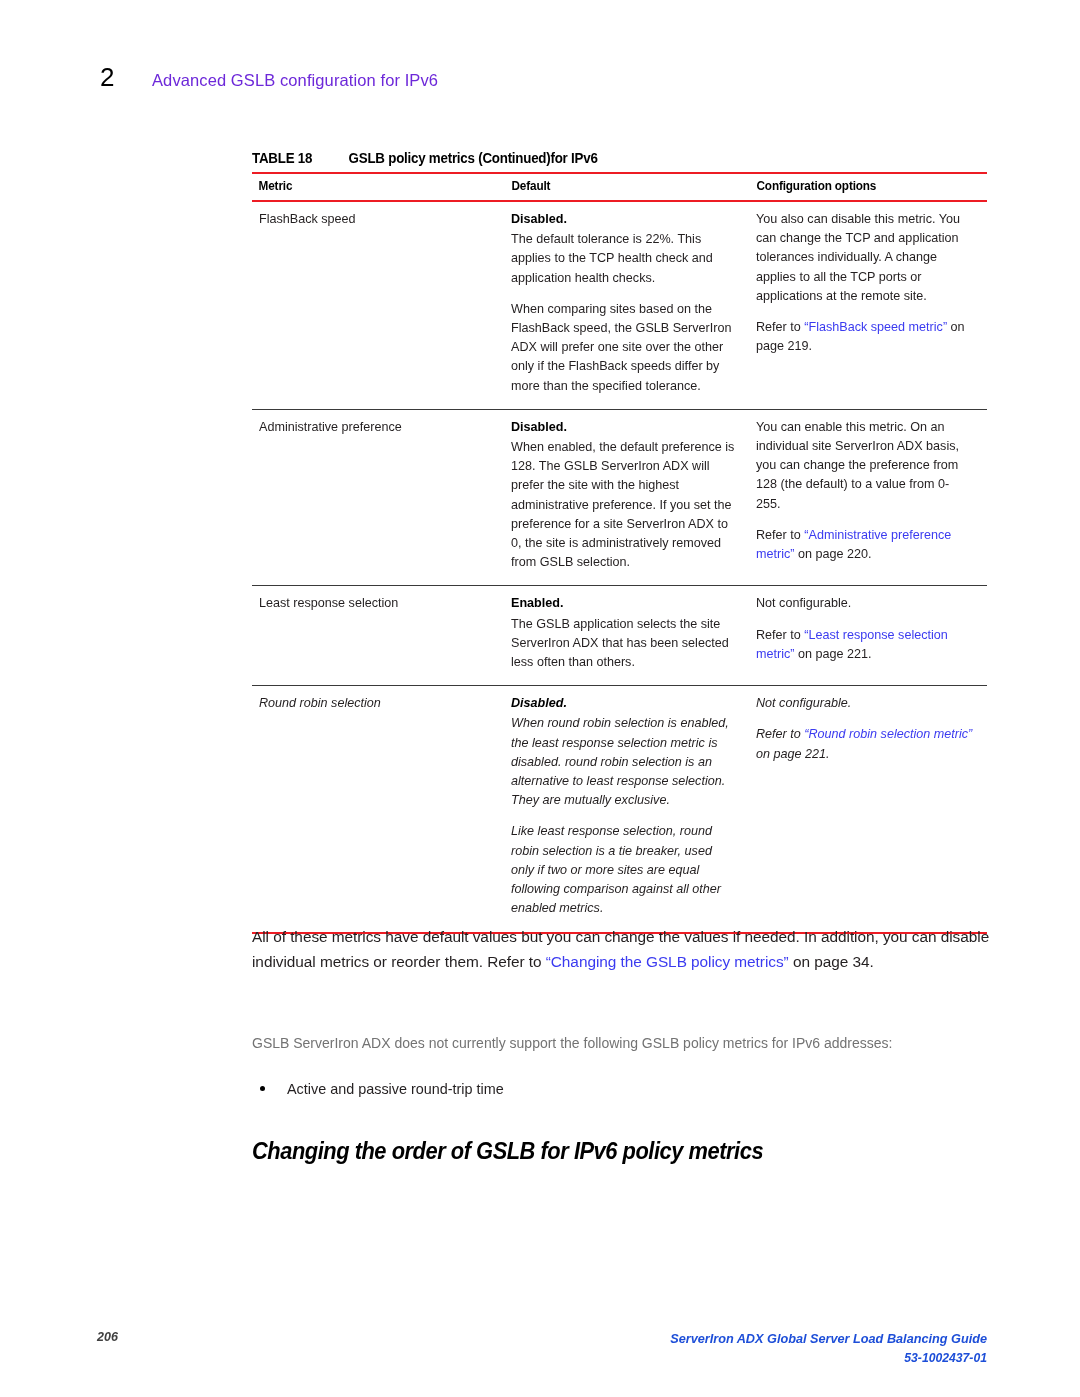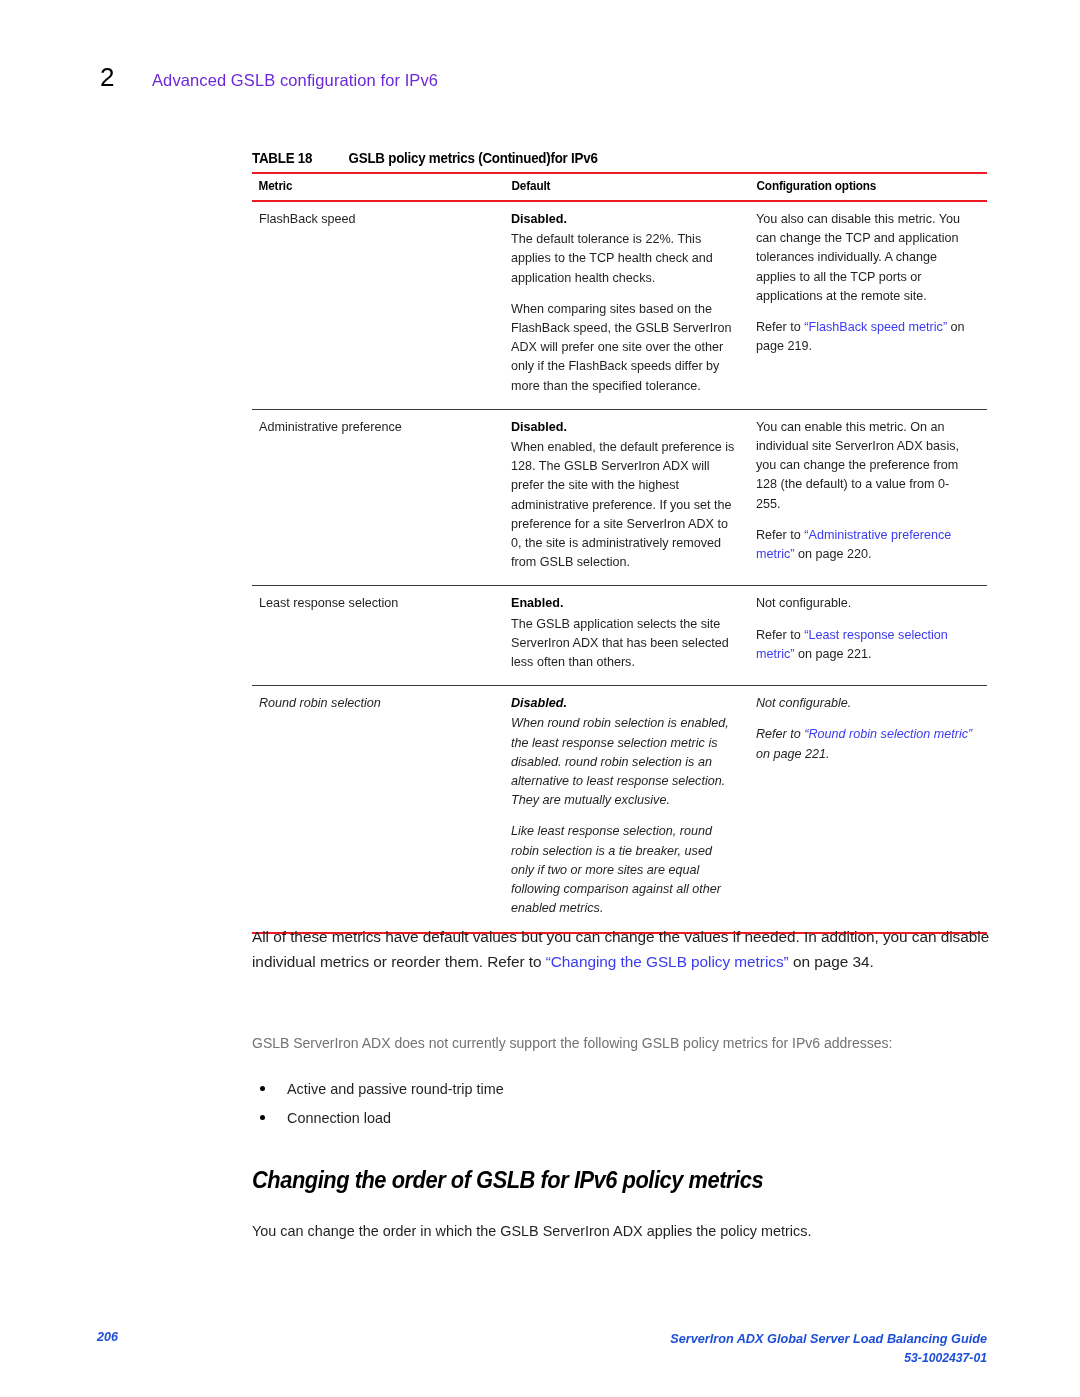--- a/index.html
+++ b/index.html
@@ -196,21 +196,21 @@
     top: 1330px;
     height: 60px;
   }
   .footer .page-no {
     position: absolute;
     left: 97px;
     top: 0;
     font-size: 12.5px;
     font-weight: bold;
     font-style: italic;
-    color: #1d4ed8;
+    color: #404040;
   }
   .footer .guide {
     position: absolute;
     right: 93px;
     top: 0;
     text-align: right;
     font-size: 12.7px;
     font-weight: bold;
     font-style: italic;
     color: #1d4ed8;
@@ -308,26 +308,24 @@
   </div>
 
   <div class="body-block">
 
     <p class="body-lead"><span>All of these metrics have default values but you can change the values if needed. In addition, you can disable individual metrics or reorder them. Refer to </span><a class="xref" href="#">“Changing the GSLB policy metrics”</a><span> on page 34.</span></p>
 
     <p class="body-sub">GSLB ServerIron ADX does not currently support the following GSLB policy metrics for IPv6 addresses:</p>
 
     <ul class="bullets">
       <li><span class="dot"></span><span>Active and passive round-trip time</span></li>
-      <li><span class="dot"></span><span>Connection load</span></li>
     </ul>
 
     <h2 class="section-heading">Changing the order of GSLB for IPv6 policy metrics</h2>
 
-    <p class="after-heading">You can change the order in which the GSLB ServerIron ADX applies the policy metrics.</p>
   </div>
 
   <div class="footer">
     <span class="page-no">206</span>
     <span class="guide"><span>ServerIron ADX Global Server Load Balancing Guide</span><span class="doc-id">53-1002437-01</span></span>
   </div>
 
 </div>
 
 </body></html>

